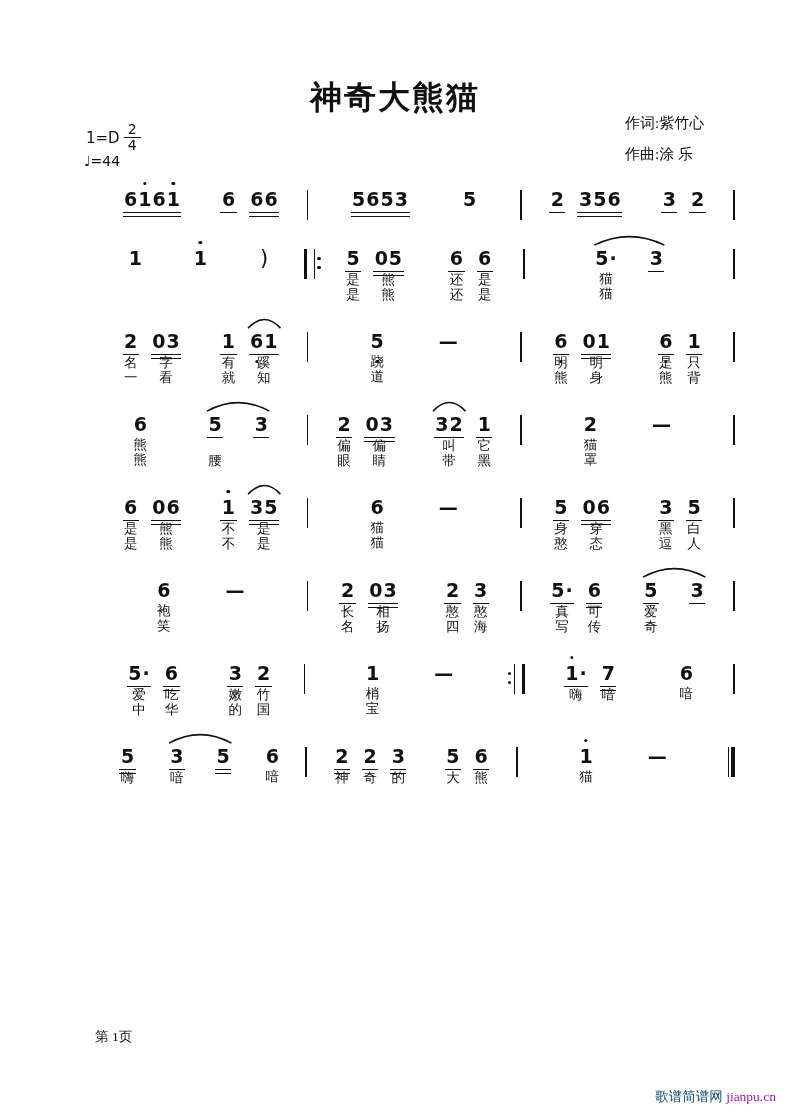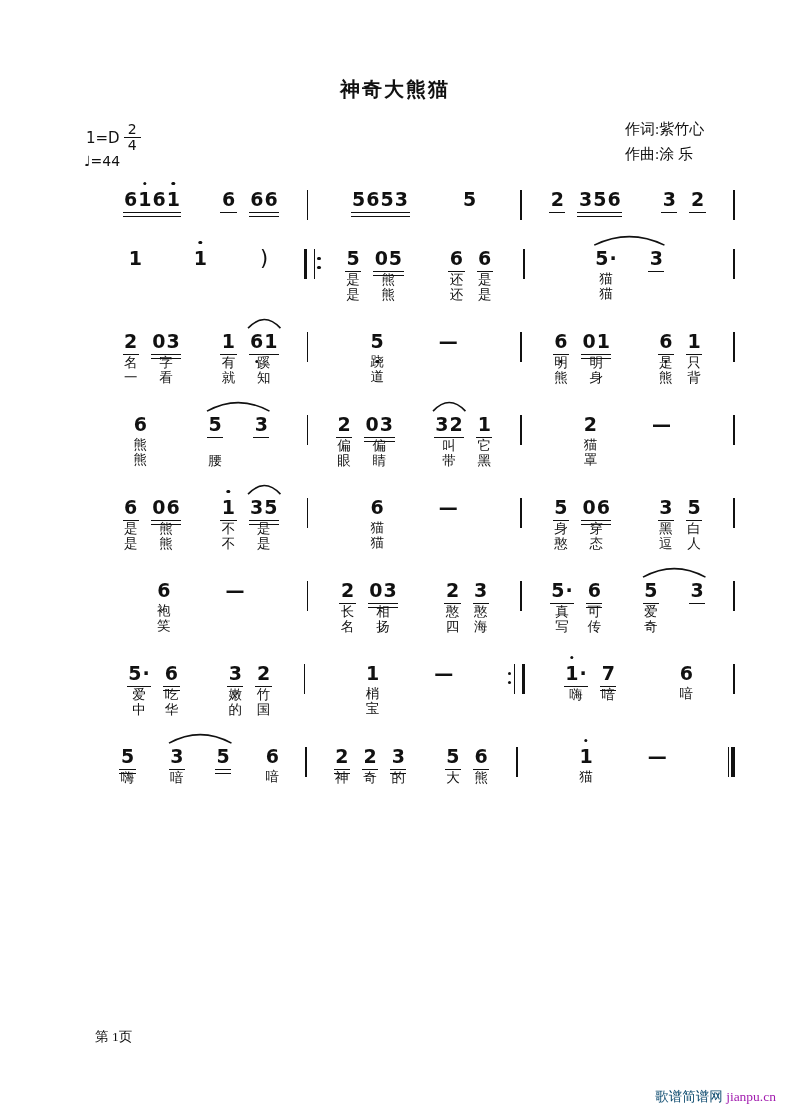--- a/index.html
+++ b/index.html
@@ -1,28 +1,28 @@
 <!DOCTYPE html>
 <html><head>
 <meta charset="utf-8">
 <style>
   html,body{margin:0;padding:0;background:#fff;}
   .page{position:relative;width:790px;height:1119px;background:#fff;overflow:hidden;
         font-family:"DejaVu Sans",sans-serif;color:#111;}
   
   .title{position:absolute;top:76px;left:0;width:100%;text-align:center;margin:0;
-         font-family:"Liberation Serif","DejaVu Serif",serif;font-size:20px;font-weight:bold;letter-spacing:2px;}
+         font-family:"Liberation Serif","DejaVu Serif",serif;font-size:32px;font-weight:bold;letter-spacing:2px;}
   .keyblock{position:absolute;left:86px;top:122px;display:flex;align-items:center;gap:4px;
             font-size:15px;font-family:"DejaVu Sans",sans-serif;}
   .frac{display:inline-block;text-align:center;font-size:14px;line-height:15px;}
   .frac .num{display:block;border-bottom:1.3px solid #111;padding:0 4px;}
   .frac .den{display:block;padding:0 4px;}
   .tempo{position:absolute;left:84px;top:153px;font-size:14px;}
   .credit{position:absolute;left:625px;font-size:15px;font-family:"Liberation Serif","DejaVu Serif",serif;}
-  .credit.lyr{top:120px;}
+  .credit.lyr{top:114px;}
   .credit.cmp{top:145px;}
   
   .score{position:absolute;left:95px;top:180px;width:640px;}
   .sys{box-sizing:border-box;height:83px;padding-top:12px;}
   .sys.nolyr{height:55px;padding-top:8px;}
   .row{display:flex;align-items:flex-start;width:100%;}
   .measure{flex:1;display:flex;justify-content:space-around;align-items:flex-start;padding:0 8px;min-width:0;}
   .measure.c2{justify-content:center;gap:52px;}
   .unit{position:relative;display:flex;gap:12px;align-items:flex-start;}
   .unit.hasarc{gap:30px;}

